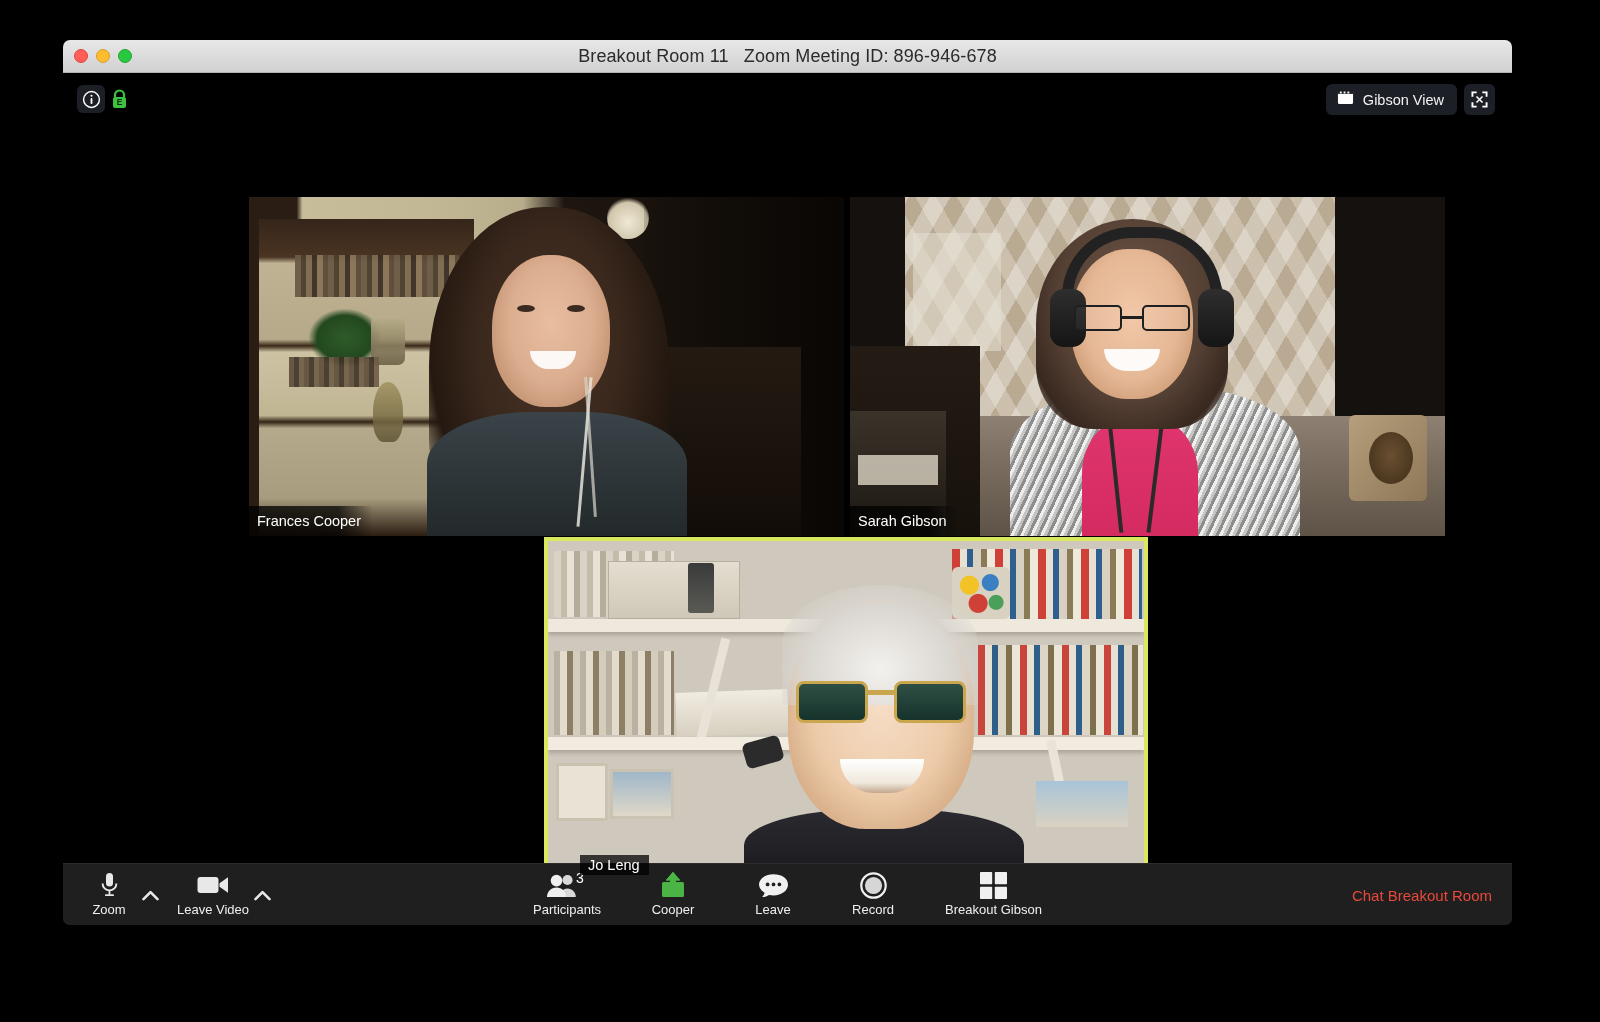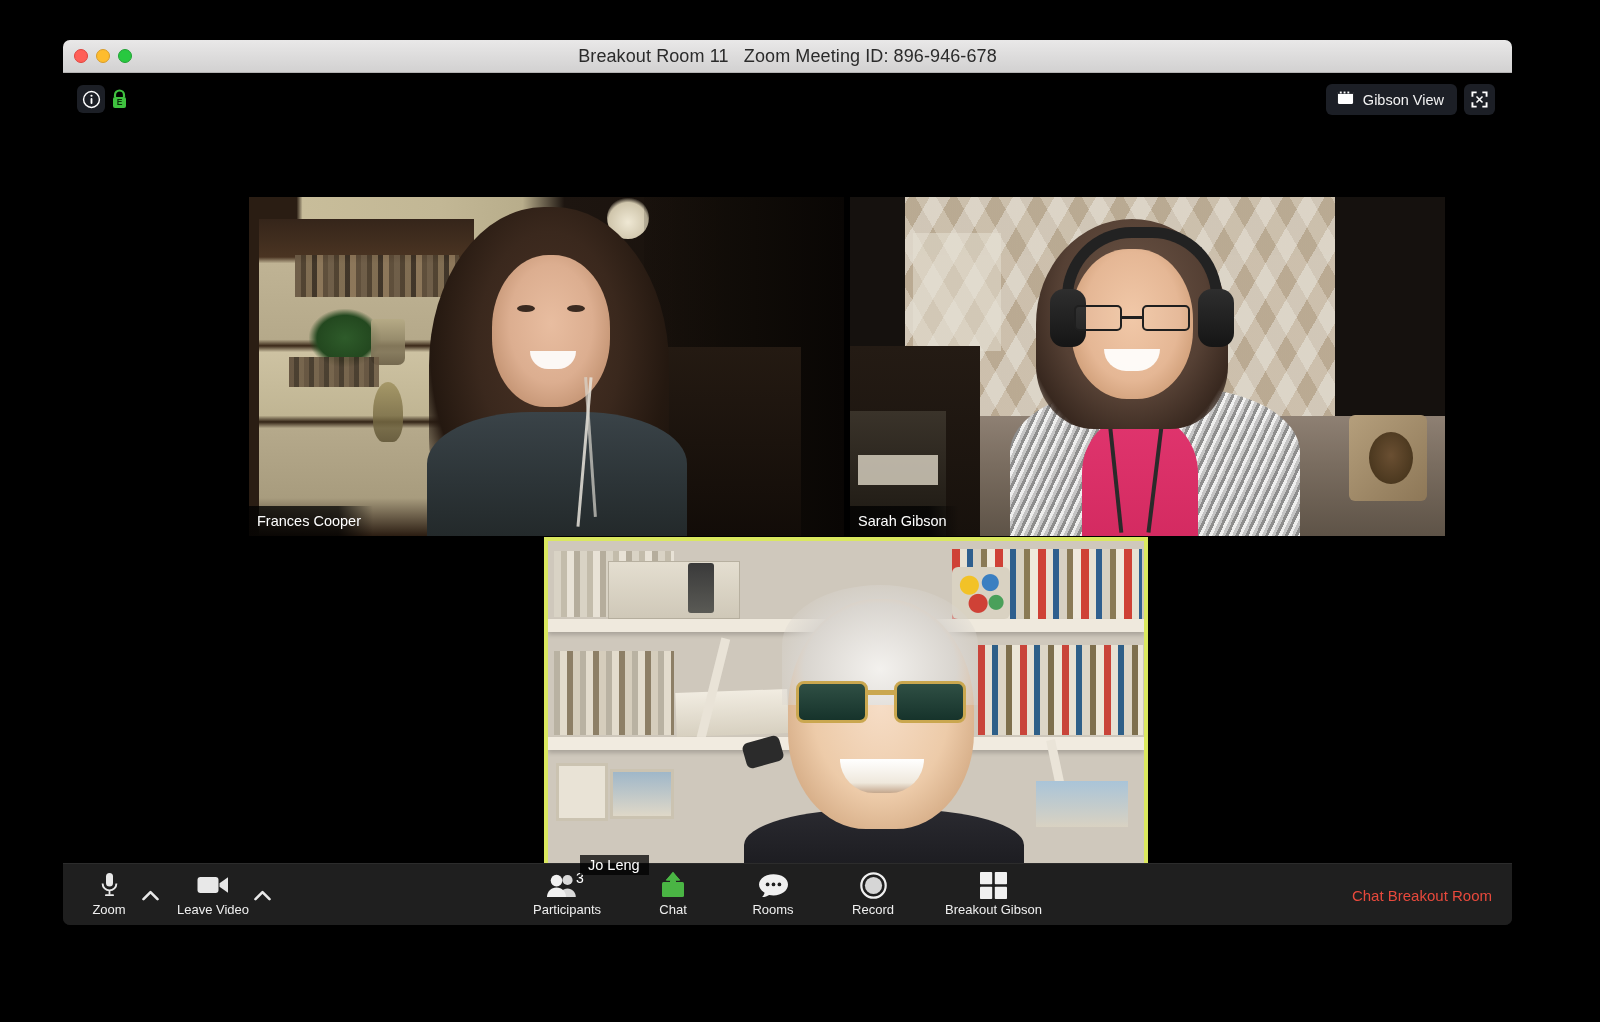--- a/index.html
+++ b/index.html
@@ -745,33 +745,33 @@
 
         <div class="tb-item">
           <span class="glyph">
             <svg width="30" height="28" viewBox="0 0 30 28" aria-hidden="true">
               <rect x="4" y="11" width="22" height="15" rx="1.5" fill="#4ab544"></rect>
               <path d="M15 0.8l7.2 8.4h-4.6V18h-5.2V9.2H7.8z" fill="#4ab544"></path>
               <path d="M15 2.6l5.6 6.6h-3.6V17h-4V9.2H9.4z" fill="#1f1f1f" opacity="0"></path>
               <path d="M15 1.6l6.6 7.6h-4.1v8.5h-5V9.2H8.4z" fill="none" stroke="#4ab544" stroke-width="1"></path>
             </svg>
           </span>
-          <span class="cap">Chat</span>
+          <span class="cap">Cooper</span>
         </div>
 
         <div class="tb-item">
           <span class="glyph">
             <svg width="31" height="25" viewBox="0 0 31 25" aria-hidden="true">
               <path d="M15.5 1.2C7.5 1.2 1 5.8 1 11.5c0 3.3 2.2 6.3 5.6 8.2-0.4 1.9-1.6 3.6-2.8 4.3 2.6 0.2 5.4-0.8 7.3-2.1 1.4 0.3 2.9 0.5 4.4 0.5 8 0 14.5-4.6 14.5-10.9S23.5 1.2 15.5 1.2z" fill="#f0f0f0"></path>
               <circle cx="9.6" cy="11.4" r="1.85" fill="#1f1f1f"></circle>
               <circle cx="15.5" cy="11.4" r="1.85" fill="#1f1f1f"></circle>
               <circle cx="21.4" cy="11.4" r="1.85" fill="#1f1f1f"></circle>
             </svg>
           </span>
-          <span class="cap">Rooms</span>
+          <span class="cap">Leave</span>
         </div>
 
         <div class="tb-item">
           <span class="glyph">
             <svg width="27" height="27" viewBox="0 0 27 27" aria-hidden="true">
               <circle cx="13.5" cy="13.5" r="12.2" fill="none" stroke="#f0f0f0" stroke-width="2.2"></circle>
               <circle cx="13.5" cy="13.5" r="8.6" fill="#d6d6d6"></circle>
             </svg>
           </span>
           <span class="cap">Record</span>

